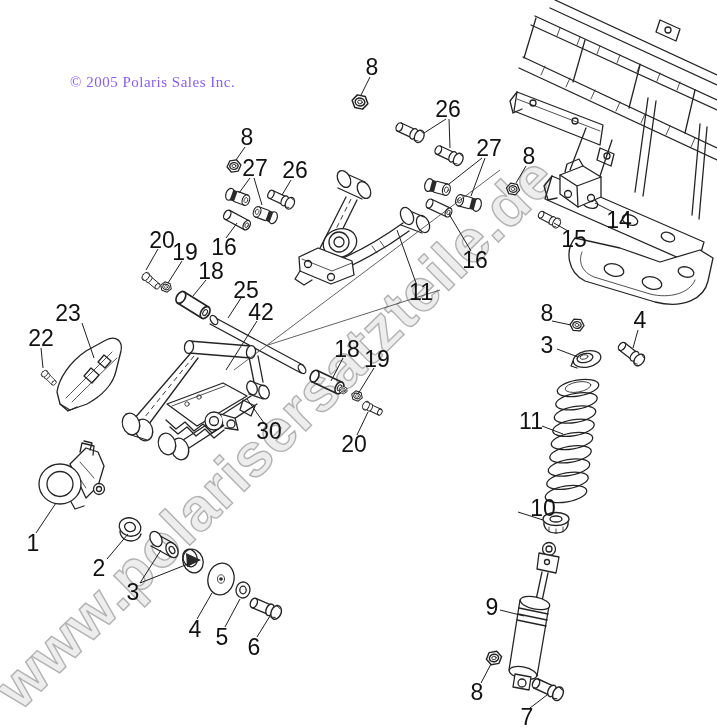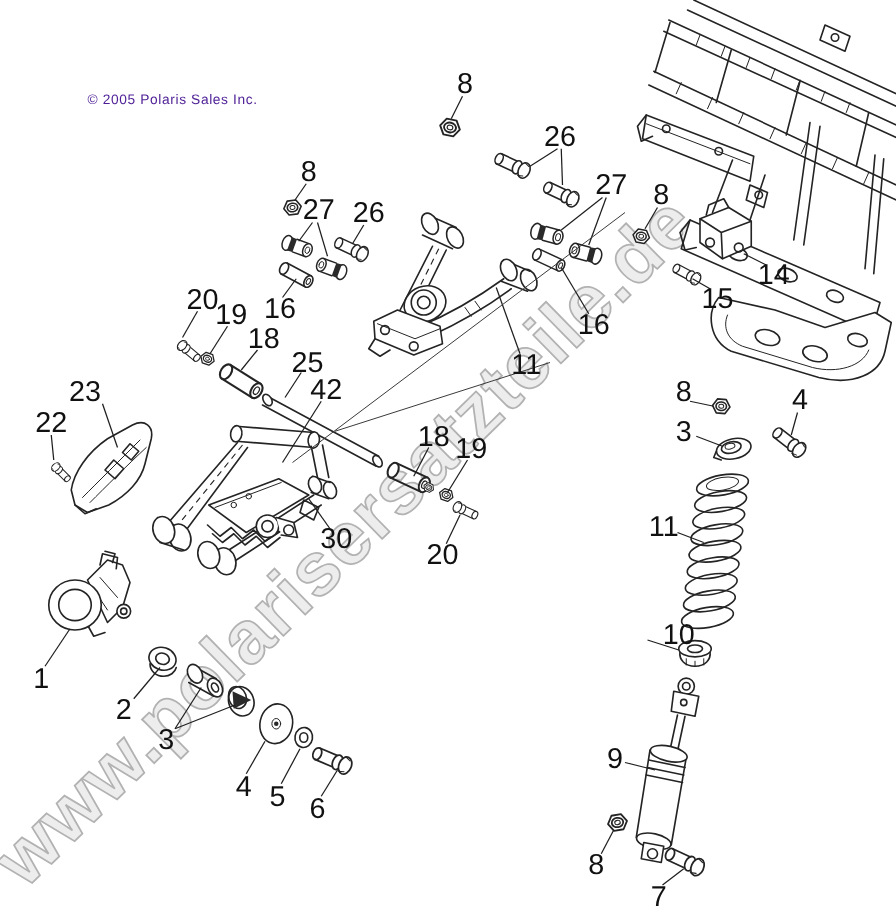--- a/index.html
+++ b/index.html
@@ -6,22 +6,22 @@
   .stage{position:relative;width:717px;height:728px;background:#ffffff;overflow:hidden;
          font-family:"Liberation Sans",sans-serif;}
   .stage svg{position:absolute;left:0;top:0;}
   .p{stroke:#242424;stroke-width:1.3;fill:none;stroke-linecap:round;stroke-linejoin:round;}
   .pw{fill:#ffffff;}
   .pd{fill:#2a2a2a;stroke:none;}
   .thin{stroke-width:0.8;}
   .dash{stroke:#242424;stroke-width:0.9;fill:none;stroke-dasharray:5 4;}
   .leader{stroke:#1f1f1f;stroke-width:1;fill:none;}
   .xline{stroke:#3a3a3a;stroke-width:0.8;fill:none;}
-  #copyright{position:absolute;left:70px;top:74px;font-size:11px;color:#4c1d95;
-             letter-spacing:0.5px;}
+  #copyright{position:absolute;left:70px;top:74px;font-size:15px;color:#8b5cf6;
+             letter-spacing:0.5px;font-family:Liberation Serif, serif;}
   .callout{position:absolute;transform:translate(-50%,-50%);font-size:23px;color:#111;
            line-height:1;white-space:nowrap;}
   #wmtext{font-family:"Liberation Sans",sans-serif;font-weight:bold;font-size:60px;
           fill:#ededed;stroke:#b2b2b2;stroke-width:1.4;letter-spacing:1px;}
 </style>
 </head>
 <body>
 
 <div class="stage">
 

